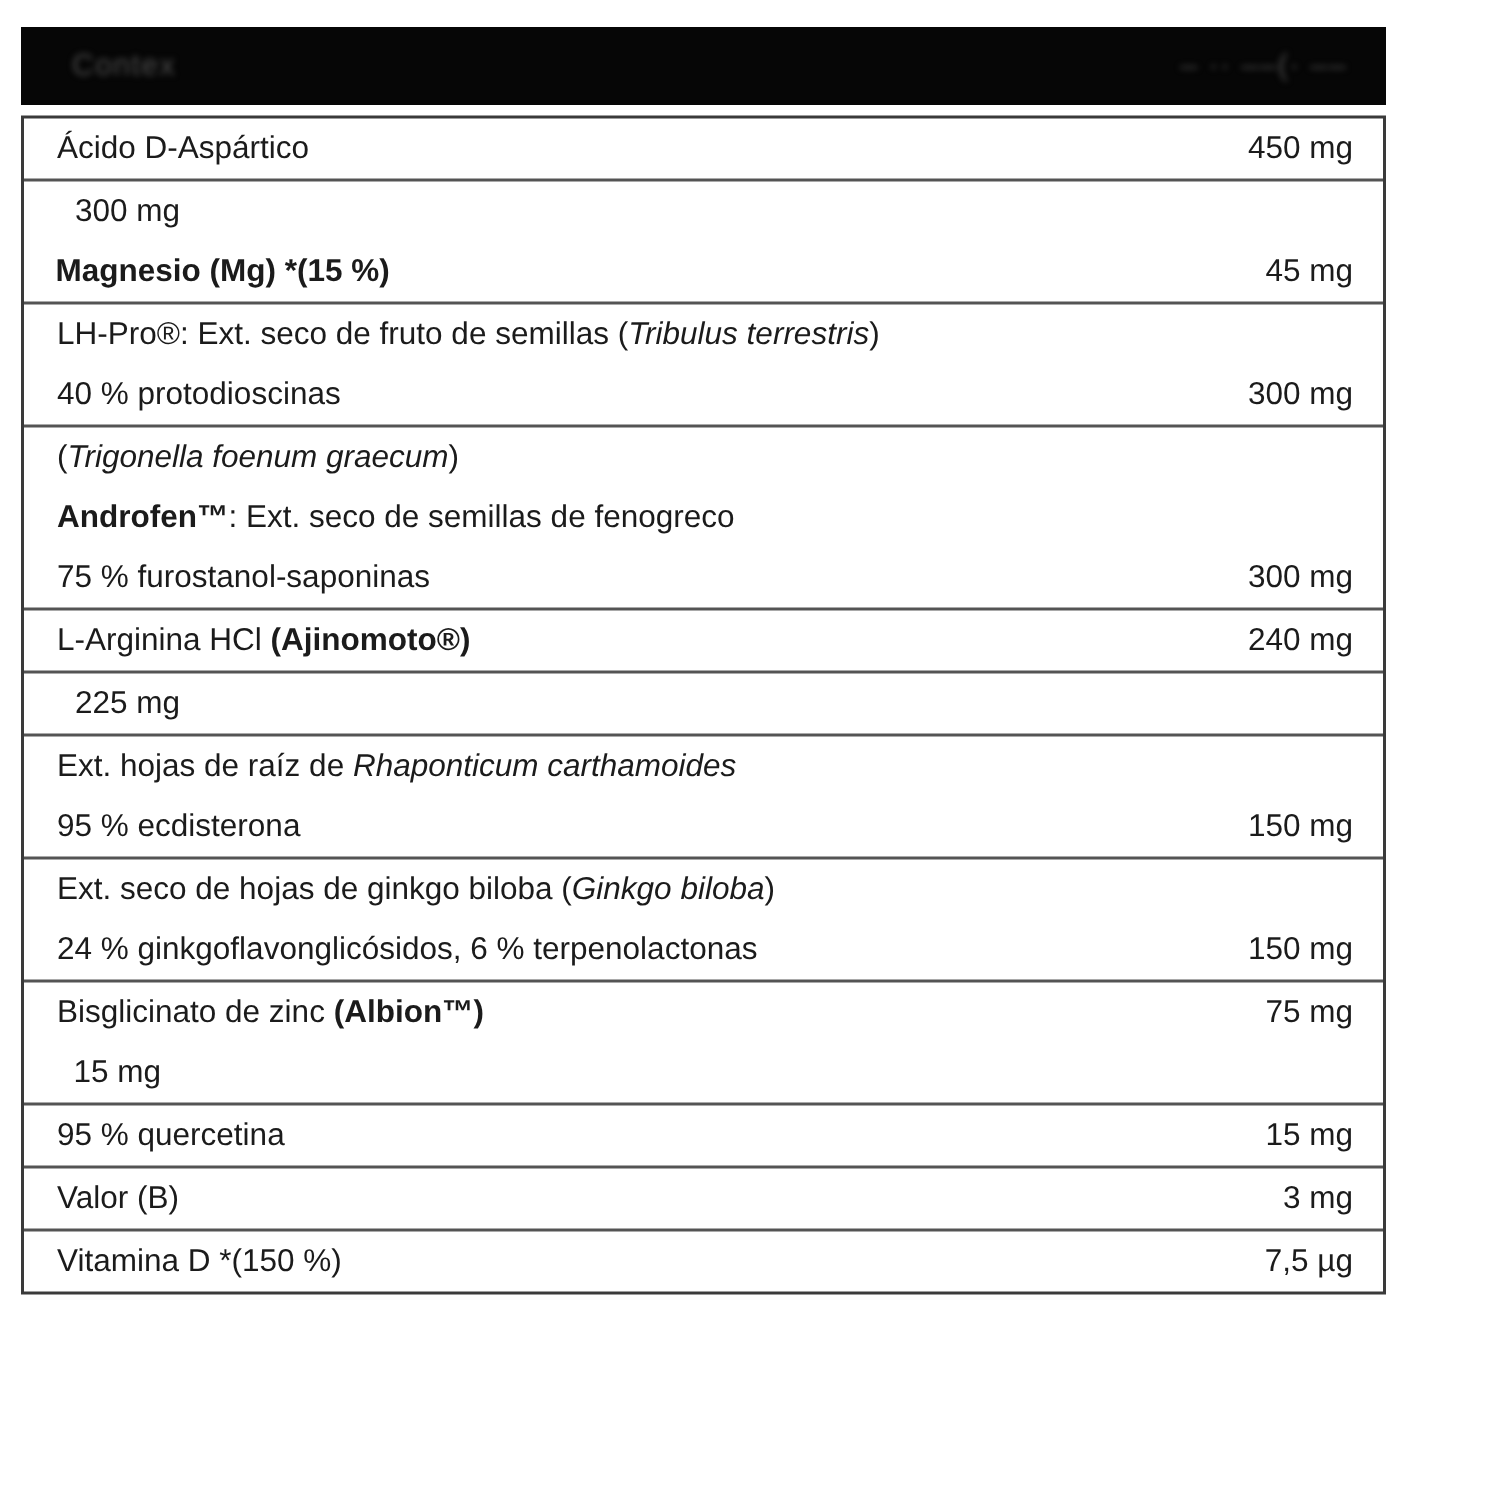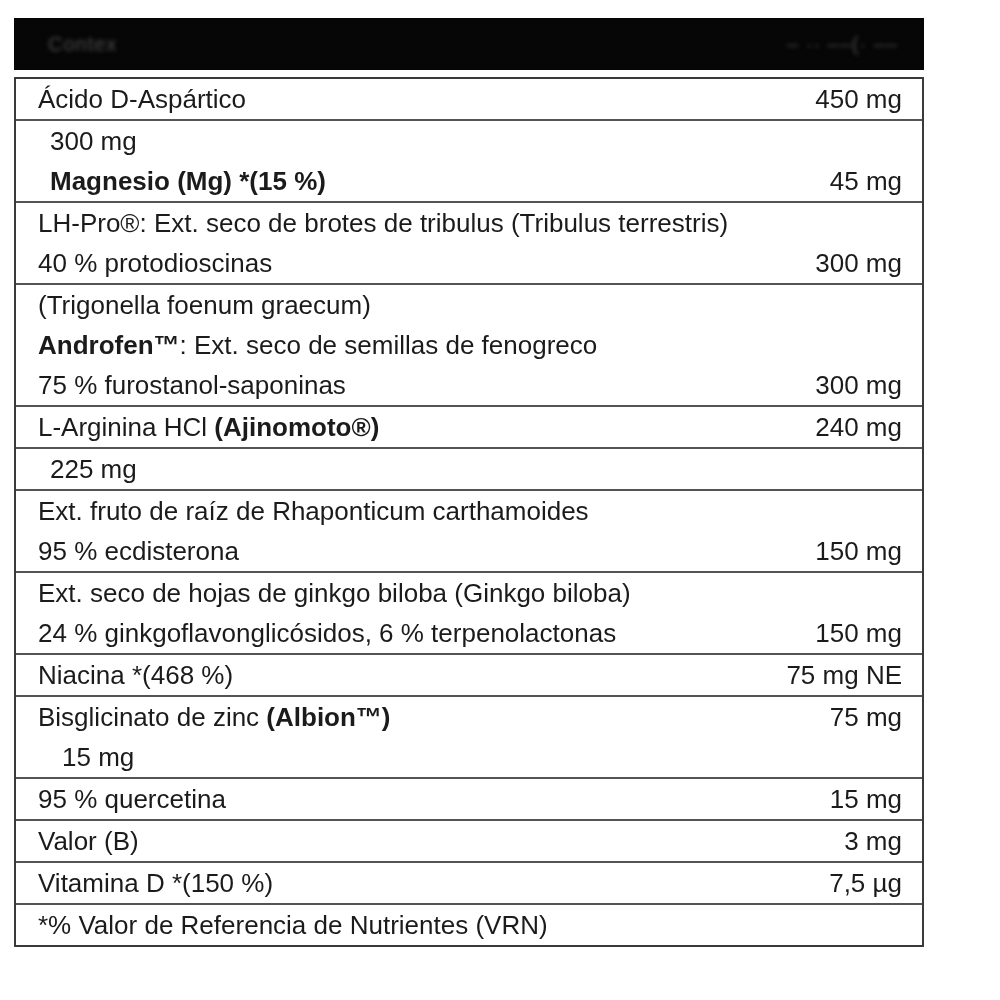--- a/index.html
+++ b/index.html
@@ -16,26 +16,26 @@
   .hfrag{
     position:absolute;top:15px;font-size:20px;color:#4d4d4d;
     filter:blur(2px);letter-spacing:1px;white-space:nowrap;
   }
   .hfrag.left{left:34px;}
   .hfrag.right{right:26px;}
   .tbl{border:2px solid #3a3a3a;background:#ffffff;}
   .rowgroup:not(:last-child){border-bottom:2px solid #545454;}
   .line{
     display:flex;justify-content:space-between;align-items:baseline;
-    padding:0 20px 0 22px;line-height:40px;font-size:26px;
+    padding:0 20px 0 22px;line-height:40px;font-size:21px;
   }
-  .line.indent{padding-left:34px;}
+  .line.indent{padding-left:21px;}
   .lineleft{white-space:nowrap;}
   .lineleft .b{font-weight:bold;}
-  .lineleft .i{}
+  .lineleft .i{font-style:italic;}
   .val{white-space:nowrap;padding-left:12px;}
 </style>
 </head>
 <body>
 
 <div class="sheet">
 
   <div class="hdr">
     <span class="hfrag left">Contex</span>
     <span class="hfrag right">– ·· ––(· ––</span>
@@ -55,21 +55,21 @@
         <span class="val">300 mg</span>
       </div>
       <div class="line indent">
         <span class="lineleft"><span class="b">Magnesio (Mg) *(15 %)</span></span>
         <span class="val">45 mg</span>
       </div>
     </div>
 
     <div class="rowgroup">
       <div class="line">
-        <span class="lineleft"><span class="r">LH-Pro®: Ext. seco de brotes de tribulus (</span><span class="i">Tribulus terrestris</span><span class="r">)</span></span>
+        <span class="lineleft"><span class="r">LH-Pro®: Ext. seco de fruto de semillas (</span><span class="i">Tribulus terrestris</span><span class="r">)</span></span>
         <span class="val"></span>
       </div>
       <div class="line">
         <span class="lineleft"><span class="r">40 % protodioscinas</span></span>
         <span class="val">300 mg</span>
       </div>
     </div>
 
     <div class="rowgroup">
       <div class="line">
@@ -94,46 +94,40 @@
     </div>
 
     <div class="rowgroup">
       <div class="line">
         <span class="val">225 mg</span>
       </div>
     </div>
 
     <div class="rowgroup">
       <div class="line">
-        <span class="lineleft"><span class="r">Ext. fruto de raíz de </span><span class="i">Rhaponticum carthamoides</span></span>
+        <span class="lineleft"><span class="r">Ext. hojas de raíz de </span><span class="i">Rhaponticum carthamoides</span></span>
         <span class="val"></span>
       </div>
       <div class="line">
         <span class="lineleft"><span class="r">95 % ecdisterona</span></span>
         <span class="val">150 mg</span>
       </div>
     </div>
 
     <div class="rowgroup">
       <div class="line">
         <span class="lineleft"><span class="r">Ext. seco de hojas de ginkgo biloba (</span><span class="i">Ginkgo biloba</span><span class="r">)</span></span>
         <span class="val"></span>
       </div>
       <div class="line">
         <span class="lineleft"><span class="r">24 % ginkgoflavonglicósidos, 6 % terpenolactonas</span></span>
         <span class="val">150 mg</span>
       </div>
     </div>
 
-    <div class="rowgroup">
-      <div class="line">
-        <span class="lineleft"><span class="r">Niacina *(468 %)</span></span>
-        <span class="val">75 mg NE</span>
-      </div>
-    </div>
 
     <div class="rowgroup">
       <div class="line">
         <span class="lineleft"><span class="r">Bisglicinato de zinc </span><span class="b">(Albion™)</span></span>
         <span class="val">75 mg</span>
       </div>
       <div class="line indent">
         <span class="val">15 mg</span>
       </div>
     </div>
@@ -152,21 +146,15 @@
       </div>
     </div>
 
     <div class="rowgroup">
       <div class="line">
         <span class="lineleft"><span class="r">Vitamina D *(150 %)</span></span>
         <span class="val">7,5 µg</span>
       </div>
     </div>
 
-    <div class="rowgroup">
-      <div class="line">
-        <span class="lineleft"><span class="r">*% Valor de Referencia de Nutrientes (VRN)</span></span>
-        <span class="val"></span>
-      </div>
-    </div>
 
   </div>
 </div>
 
 </body></html>

